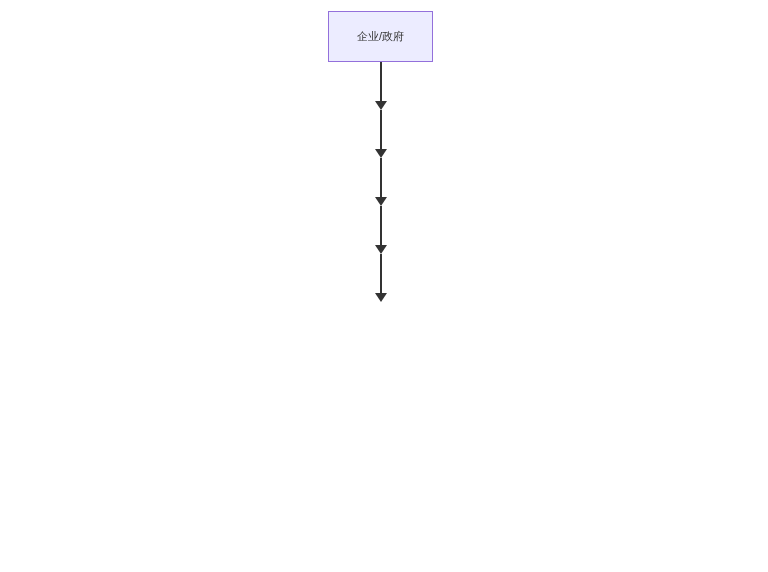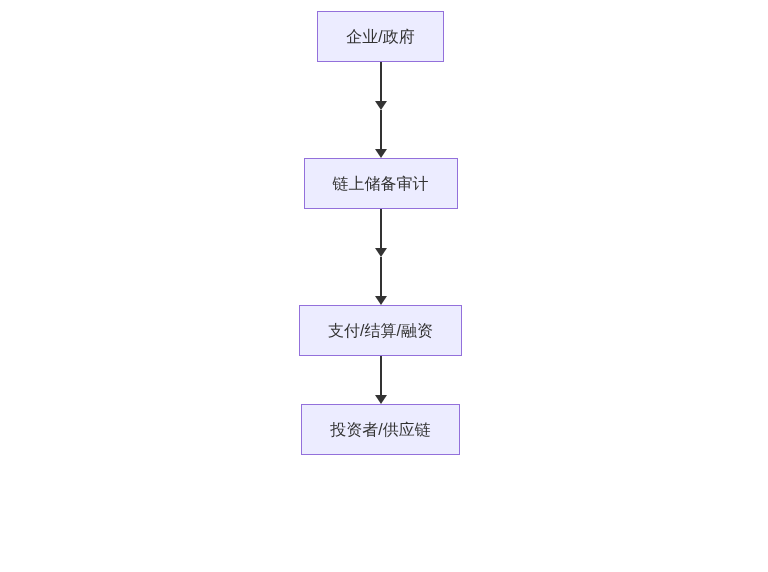--- a/index.html
+++ b/index.html
@@ -22,21 +22,21 @@
       width: 761px; 
       display: flex;
       flex-direction: column;
       align-items: center;
     }
     .node {
       box-sizing: border-box;
       background: #ECECFF;
       border: 1px solid #9370DB;
       color: #333333;
-      font-size: 16px;
+      font-size: 11px;
       line-height: 19px;
       padding: 15px 28px;
       text-align: center;
       white-space: nowrap;
       min-height: 51px;
       display: flex;
       align-items: center;
       justify-content: center;
     }
     .edge {
@@ -73,42 +73,33 @@
       <div class="line"></div>
       <div class="arrowhead"></div>
     </div>
 
 
     <div class="edge">
       <div class="line"></div>
       <div class="arrowhead"></div>
     </div>
 
-    <div class="node">
-      <span>链上储备审计</span>
-    </div>
 
     <div class="edge">
       <div class="line"></div>
       <div class="arrowhead"></div>
     </div>
 
 
     <div class="edge">
       <div class="line"></div>
       <div class="arrowhead"></div>
     </div>
 
-    <div class="node">
-      <span>支付/结算/融资</span>
-    </div>
 
     <div class="edge">
       <div class="line"></div>
       <div class="arrowhead"></div>
     </div>
 
-    <div class="node">
-      <span>投资者/供应链</span>
-    </div>
 
   </div>
 </div>
 
 </body></html>

